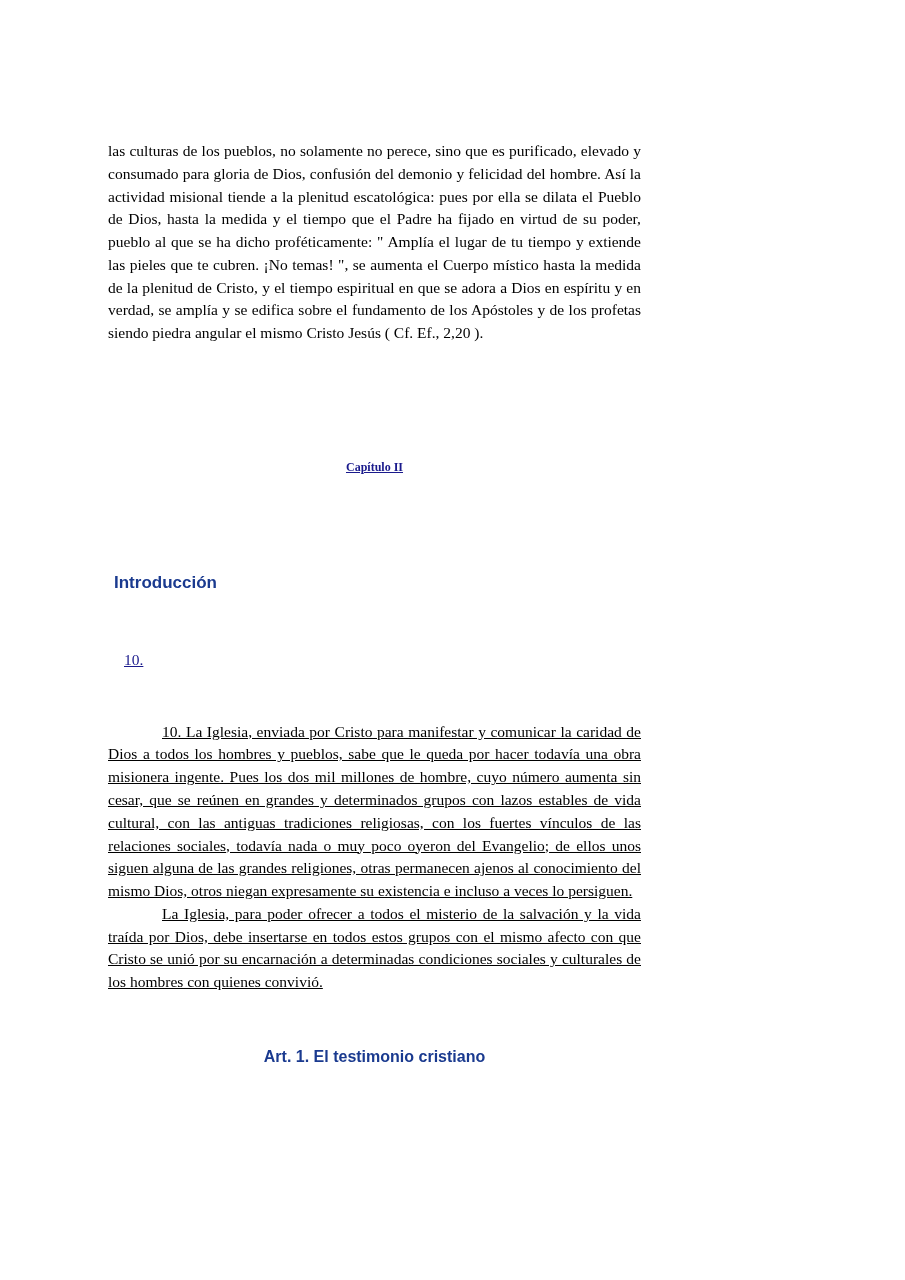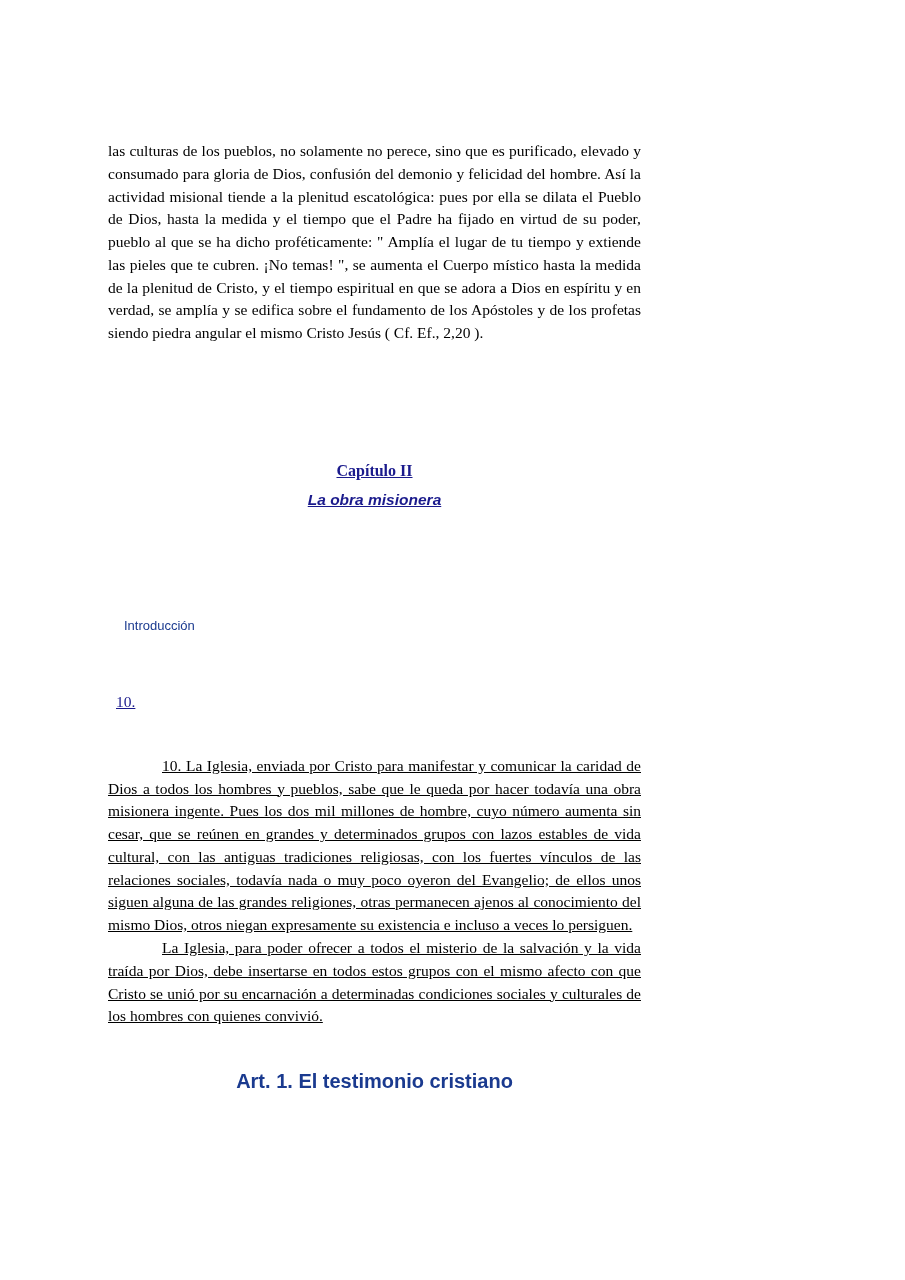--- a/index.html
+++ b/index.html
@@ -37,70 +37,69 @@
   .spacer-3 { height: 36px; }
   .spacer-4 { height: 42px; }
   .spacer-6 { height: 60px; }
 
   .chapter-block {
     text-align: center;
     color: #1a1a8c;
   }
   .chapter-title {
     font-family: "Liberation Serif", serif;
-    font-size: 16px;
+    font-size: 12px;
     font-weight: bold;
     text-decoration: underline;
     color: #1a1a8c;
     line-height: 1.8;
   }
   .chapter-subtitle {
     font-family: "Liberation Sans", sans-serif;
     font-size: 15.5px;
     font-weight: bold;
     font-style: italic;
     text-decoration: underline;
     color: #1a1a8c;
     line-height: 1.8;
   }
   .heading-blue {
     font-family: "Liberation Sans", sans-serif;
-    font-size: 13px;
-    font-weight: normal;
+    font-size: 17px;
+    font-weight: bold;
     color: #1a3a8f;
-    margin: 16px;
+    margin: 6px;
   }
   .section-num {
     font-family: "Liberation Serif", serif;
     font-size: 15.5px;
     color: #1a1a8c;
     text-decoration: underline;
-    margin: 8px;
+    margin: 16px;
   }
   .art-heading {
     font-family: "Liberation Sans", sans-serif;
-    font-size: 20px;
+    font-size: 16px;
     font-weight: bold;
     color: #1a3a8f;
     text-align: center;
-    margin: 0;
+    margin: 12px;
   }
 </style>
 </head>
 <body>
 
 <div class="page">
 
   <p class="body-par">las culturas de los pueblos, no solamente no perece, sino que es purificado, elevado y consumado para gloria de Dios, confusión del demonio y felicidad del hombre. Así la actividad misional tiende a la plenitud escatológica: pues por ella se dilata el Pueblo de Dios, hasta la medida y el tiempo que el Padre ha fijado en virtud de su poder, pueblo al que se ha dicho proféticamente: " Amplía el lugar de tu tiempo y extiende las pieles que te cubren. ¡No temas! ", se aumenta el Cuerpo místico hasta la medida de la plenitud de Cristo, y el tiempo espiritual en que se adora a Dios en espíritu y en verdad, se amplía y se edifica sobre el fundamento de los Apóstoles y de los profetas siendo piedra angular el mismo Cristo Jesús ( Cf. Ef., 2,20 ).</p>
 
   <div class="spacer-1"></div>
 
   <div class="chapter-block">
     <div class="chapter-title">Capítulo II </div>
-    <div class="chapter-subtitle">La obra misionera</div>
   </div>
 
   <div class="spacer-2"></div>
 
   <p class="heading-blue">Introducción</p>
 
   <div class="spacer-3"></div>
 
   <p class="section-num">10.</p>
 

